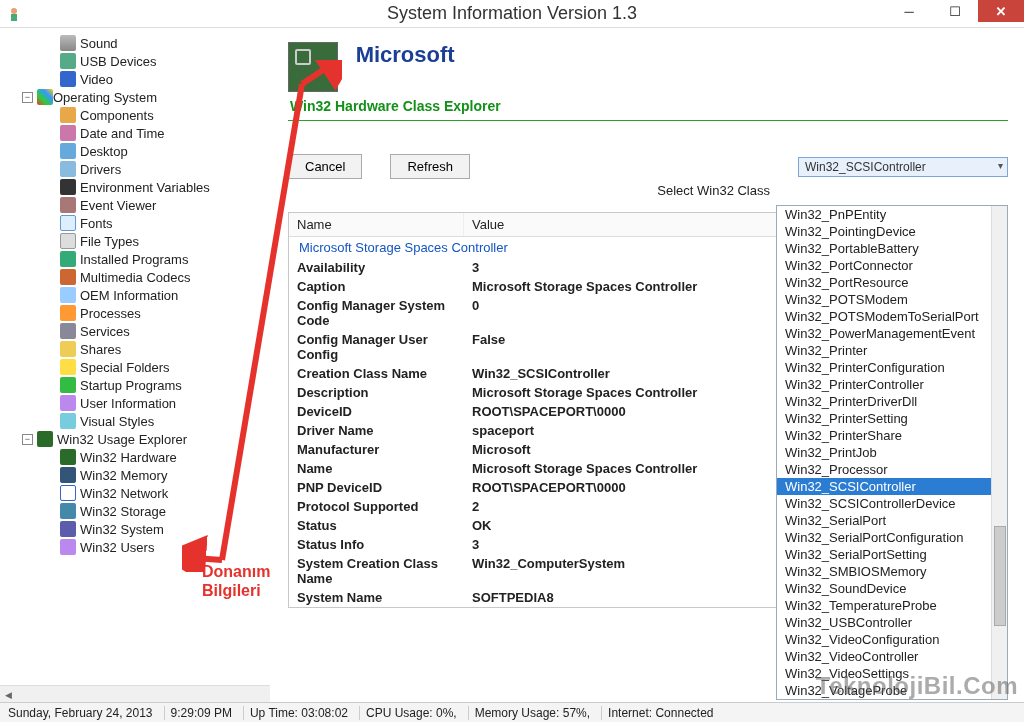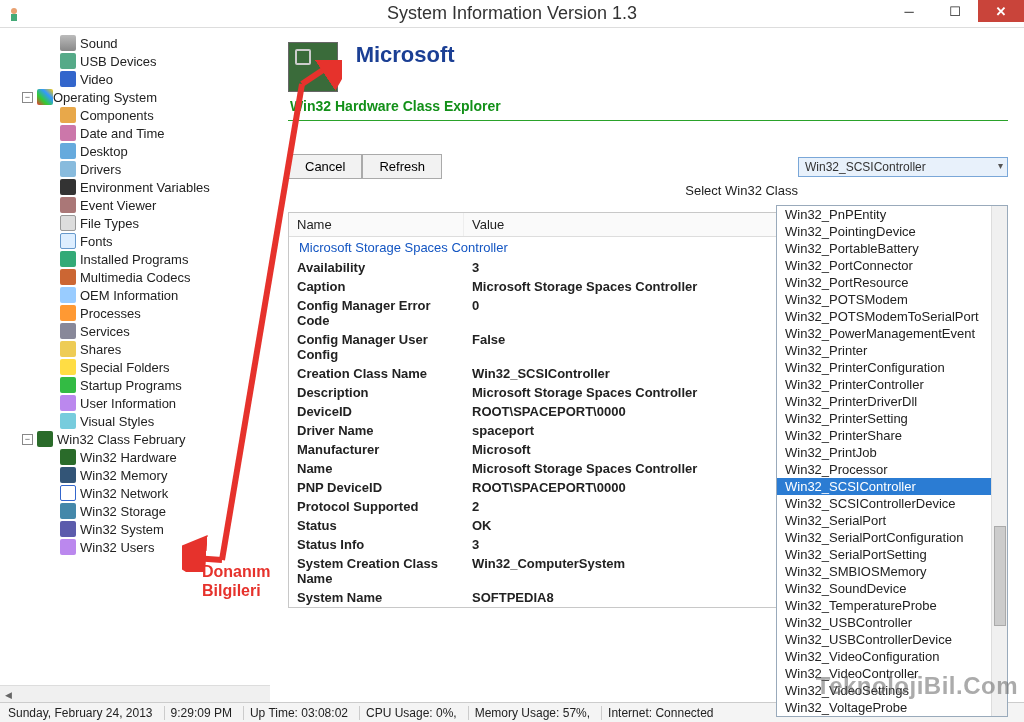--- a/index.html
+++ b/index.html
@@ -28,21 +28,21 @@
 .toggle { width: 11px; height: 11px; border: 1px solid #888; display: inline-flex; align-items: center; justify-content: center; font-size: 9px; margin-right: 4px; color: #555; line-height: 1; }
 
 
 .hw-icon { width: 50px; height: 50px; background: #3a6b3a; border: 1px solid #666; display: inline-block; vertical-align: top; position: relative; }
 .hw-icon::after { content: ""; position: absolute; left: 6px; top: 6px; width: 12px; height: 12px; border: 2px solid #ccc; border-radius: 2px; }
 .hw-title { display: inline-block; vertical-align: top; margin-left: 14px; font-size: 22px; font-weight: bold; color: #1b3f94; }
 .hw-sub { color: #129018; font-weight: bold; font-size: 14px; margin-top: 6px; margin-left: 2px; }
 hr.green { border: none; border-top: 1px solid #2aa22a; margin-top: 6px; }
 
 
-.toolbar { display: flex; align-items: center; gap: 0; margin-top: 14px; }
+.toolbar { display: flex; align-items: center; gap: 28px; margin-top: 14px; }
 .btn { border: 1px solid #aaa; background: #f2f2f2; padding: 4px 16px; font-size: 13px; cursor: pointer; }
 .select-label { margin-left: auto; margin-top: 48px; }
 .select-box { border: 1px solid #7aa7d8; background: #e8f1fb; padding: 2px 20px 2px 6px; font-size: 12px; width: 210px; position: relative; color: #333; }
 .select-box::after { content: "▾"; position: absolute; right: 4px; top: 2px; font-size: 10px; color: #555; }
 
 
 .table-wrap { border: 1px solid #c8c8c8; margin-top: 14px; }
 .table-head { display: flex; background: #fafafa; border-bottom: 1px solid #ddd; }
 .th { padding: 4px 8px; font-size: 13px; }
 .th.name { width: 175px; border-right: 1px solid #eee; }
@@ -183,29 +183,29 @@
           <span class="label">Environment Variables</span>
         </div>
         <div class="tree-item l2">
           <span class="ticon">
             <span class="ico ico-evt"></span>
           </span>
           <span class="label">Event Viewer</span>
         </div>
         <div class="tree-item l2">
           <span class="ticon">
+            <span class="ico ico-font"></span>
+          </span>
+          <span class="label">Fonts</span>
+        </div>
+        <div class="tree-item l2">
+          <span class="ticon">
             <span class="ico ico-ft"></span>
           </span>
           <span class="label">File Types</span>
-        </div>
-        <div class="tree-item l2">
-          <span class="ticon">
-            <span class="ico ico-font"></span>
-          </span>
-          <span class="label">Fonts</span>
         </div>
         <div class="tree-item l2">
           <span class="ticon">
             <span class="ico ico-inst"></span>
           </span>
           <span class="label">Installed Programs</span>
         </div>
         <div class="tree-item l2">
           <span class="ticon">
             <span class="ico ico-mm"></span>
@@ -257,21 +257,21 @@
         <div class="tree-item l2">
           <span class="ticon">
             <span class="ico ico-vs"></span>
           </span>
           <span class="label">Visual Styles</span>
         </div>
       </div>
     <div class="tree-root">
       <span class="toggle">−</span>
       <span class="ico ico-hw2"></span>
-      <span class="label" css="" style="margin-left:4px">Win32 Class February</span>
+      <span class="label" css="" style="margin-left:4px">Win32 Usage Explorer</span>
     </div>
     <div id="tree3">
         <div class="tree-item l2">
           <span class="ticon">
             <span class="ico ico-hw2"></span>
           </span>
           <span class="label">Win32 Hardware</span>
         </div>
         <div class="tree-item l2">
           <span class="ticon">
@@ -333,21 +333,21 @@
         <div id="rows">
             <div class="data-row">
               <div class="c1">Availability</div>
               <div class="c2">3</div>
             </div>
             <div class="data-row">
               <div class="c1">Caption</div>
               <div class="c2">Microsoft Storage Spaces Controller</div>
             </div>
             <div class="data-row">
-              <div class="c1">Config Manager Error Code</div>
+              <div class="c1">Config Manager System Code</div>
               <div class="c2">0</div>
             </div>
             <div class="data-row">
               <div class="c1">Config Manager User Config</div>
               <div class="c2">False</div>
             </div>
             <div class="data-row">
               <div class="c1">Creation Class Name</div>
               <div class="c2">Win32_SCSIController</div>
             </div>
@@ -419,21 +419,20 @@
           <div class="opt">Win32_Processor</div>
           <div class="opt sel">Win32_SCSIController</div>
           <div class="opt">Win32_SCSIControllerDevice</div>
           <div class="opt">Win32_SerialPort</div>
           <div class="opt">Win32_SerialPortConfiguration</div>
           <div class="opt">Win32_SerialPortSetting</div>
           <div class="opt">Win32_SMBIOSMemory</div>
           <div class="opt">Win32_SoundDevice</div>
           <div class="opt">Win32_TemperatureProbe</div>
           <div class="opt">Win32_USBController</div>
-          <div class="opt">Win32_USBControllerDevice</div>
           <div class="opt">Win32_VideoConfiguration</div>
           <div class="opt">Win32_VideoController</div>
           <div class="opt">Win32_VideoSettings</div>
           <div class="opt">Win32_VoltageProbe</div>
         </div>
       <div class="scrollbar">
         <div class="thumb" style="top:320px;height:100px"></div>
       </div>
     </div>
   </div>

